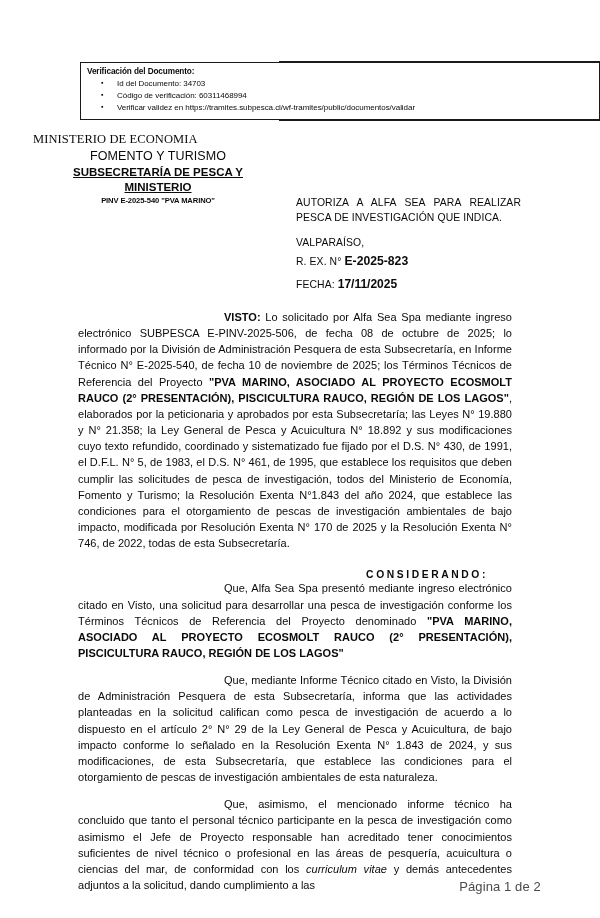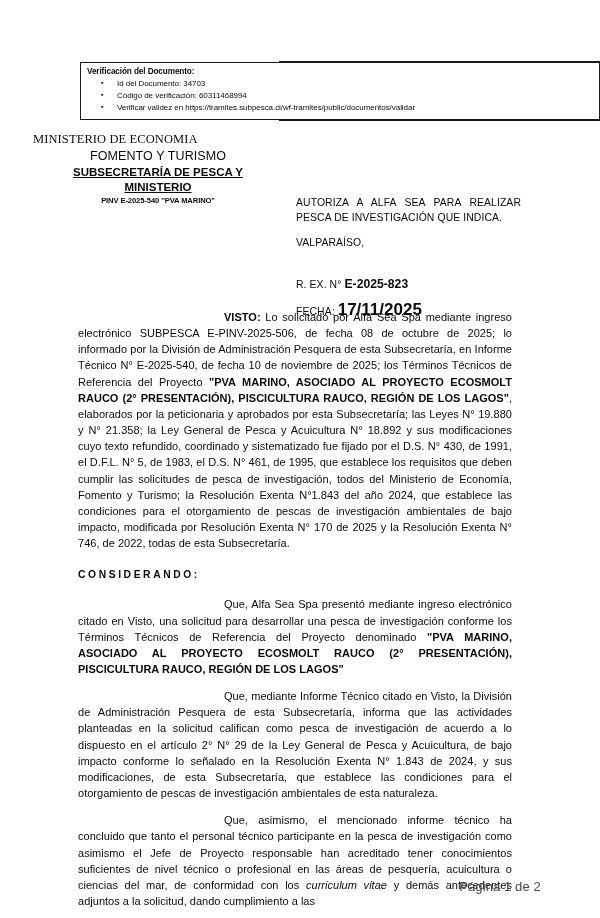--- a/index.html
+++ b/index.html
@@ -119,35 +119,35 @@
     text-align-last: left;
     letter-spacing: 0.1px;
   }
   .valpo {
     font-size: 10.4px;
     margin-top: 11px;
     letter-spacing: 0.1px;
   }
   .rex {
     font-size: 10.4px;
-    margin-top: 29px;
+    margin-top: 6px;
     letter-spacing: 0.1px;
   }
   .rex .num {
     font-size: 12.2px;
     font-weight: bold;
     letter-spacing: 0;
   }
   .fecha {
     font-size: 10.4px;
     margin-top: 9px;
     letter-spacing: 0.1px;
   }
   .fecha .val {
-    font-size: 17px;
+    font-size: 12px;
     font-weight: bold;
     letter-spacing: 0;
     margin-top: 24px;
   }
 
   
   .body-text {
     position: absolute;
     left: 78px;
     top: 309px;
@@ -165,22 +165,22 @@
     display: inline-block;
     width: 146px;
   }
   .para b { font-weight: bold; }
   .para i { font-style: italic; }
 
   .considerando {
     font-size: 10.3px;
     font-weight: bold;
     letter-spacing: 2.6px;
-    text-align: left;
-    margin: 18px 0 16px 0;
+    text-align: right;
+    margin: 18px 0 0 0;
     padding-right: 36px;
   }
 
   
   .footer {
     position: absolute;
     left: 0;
     right: 0;
     top: 879px;
     text-align: center;

